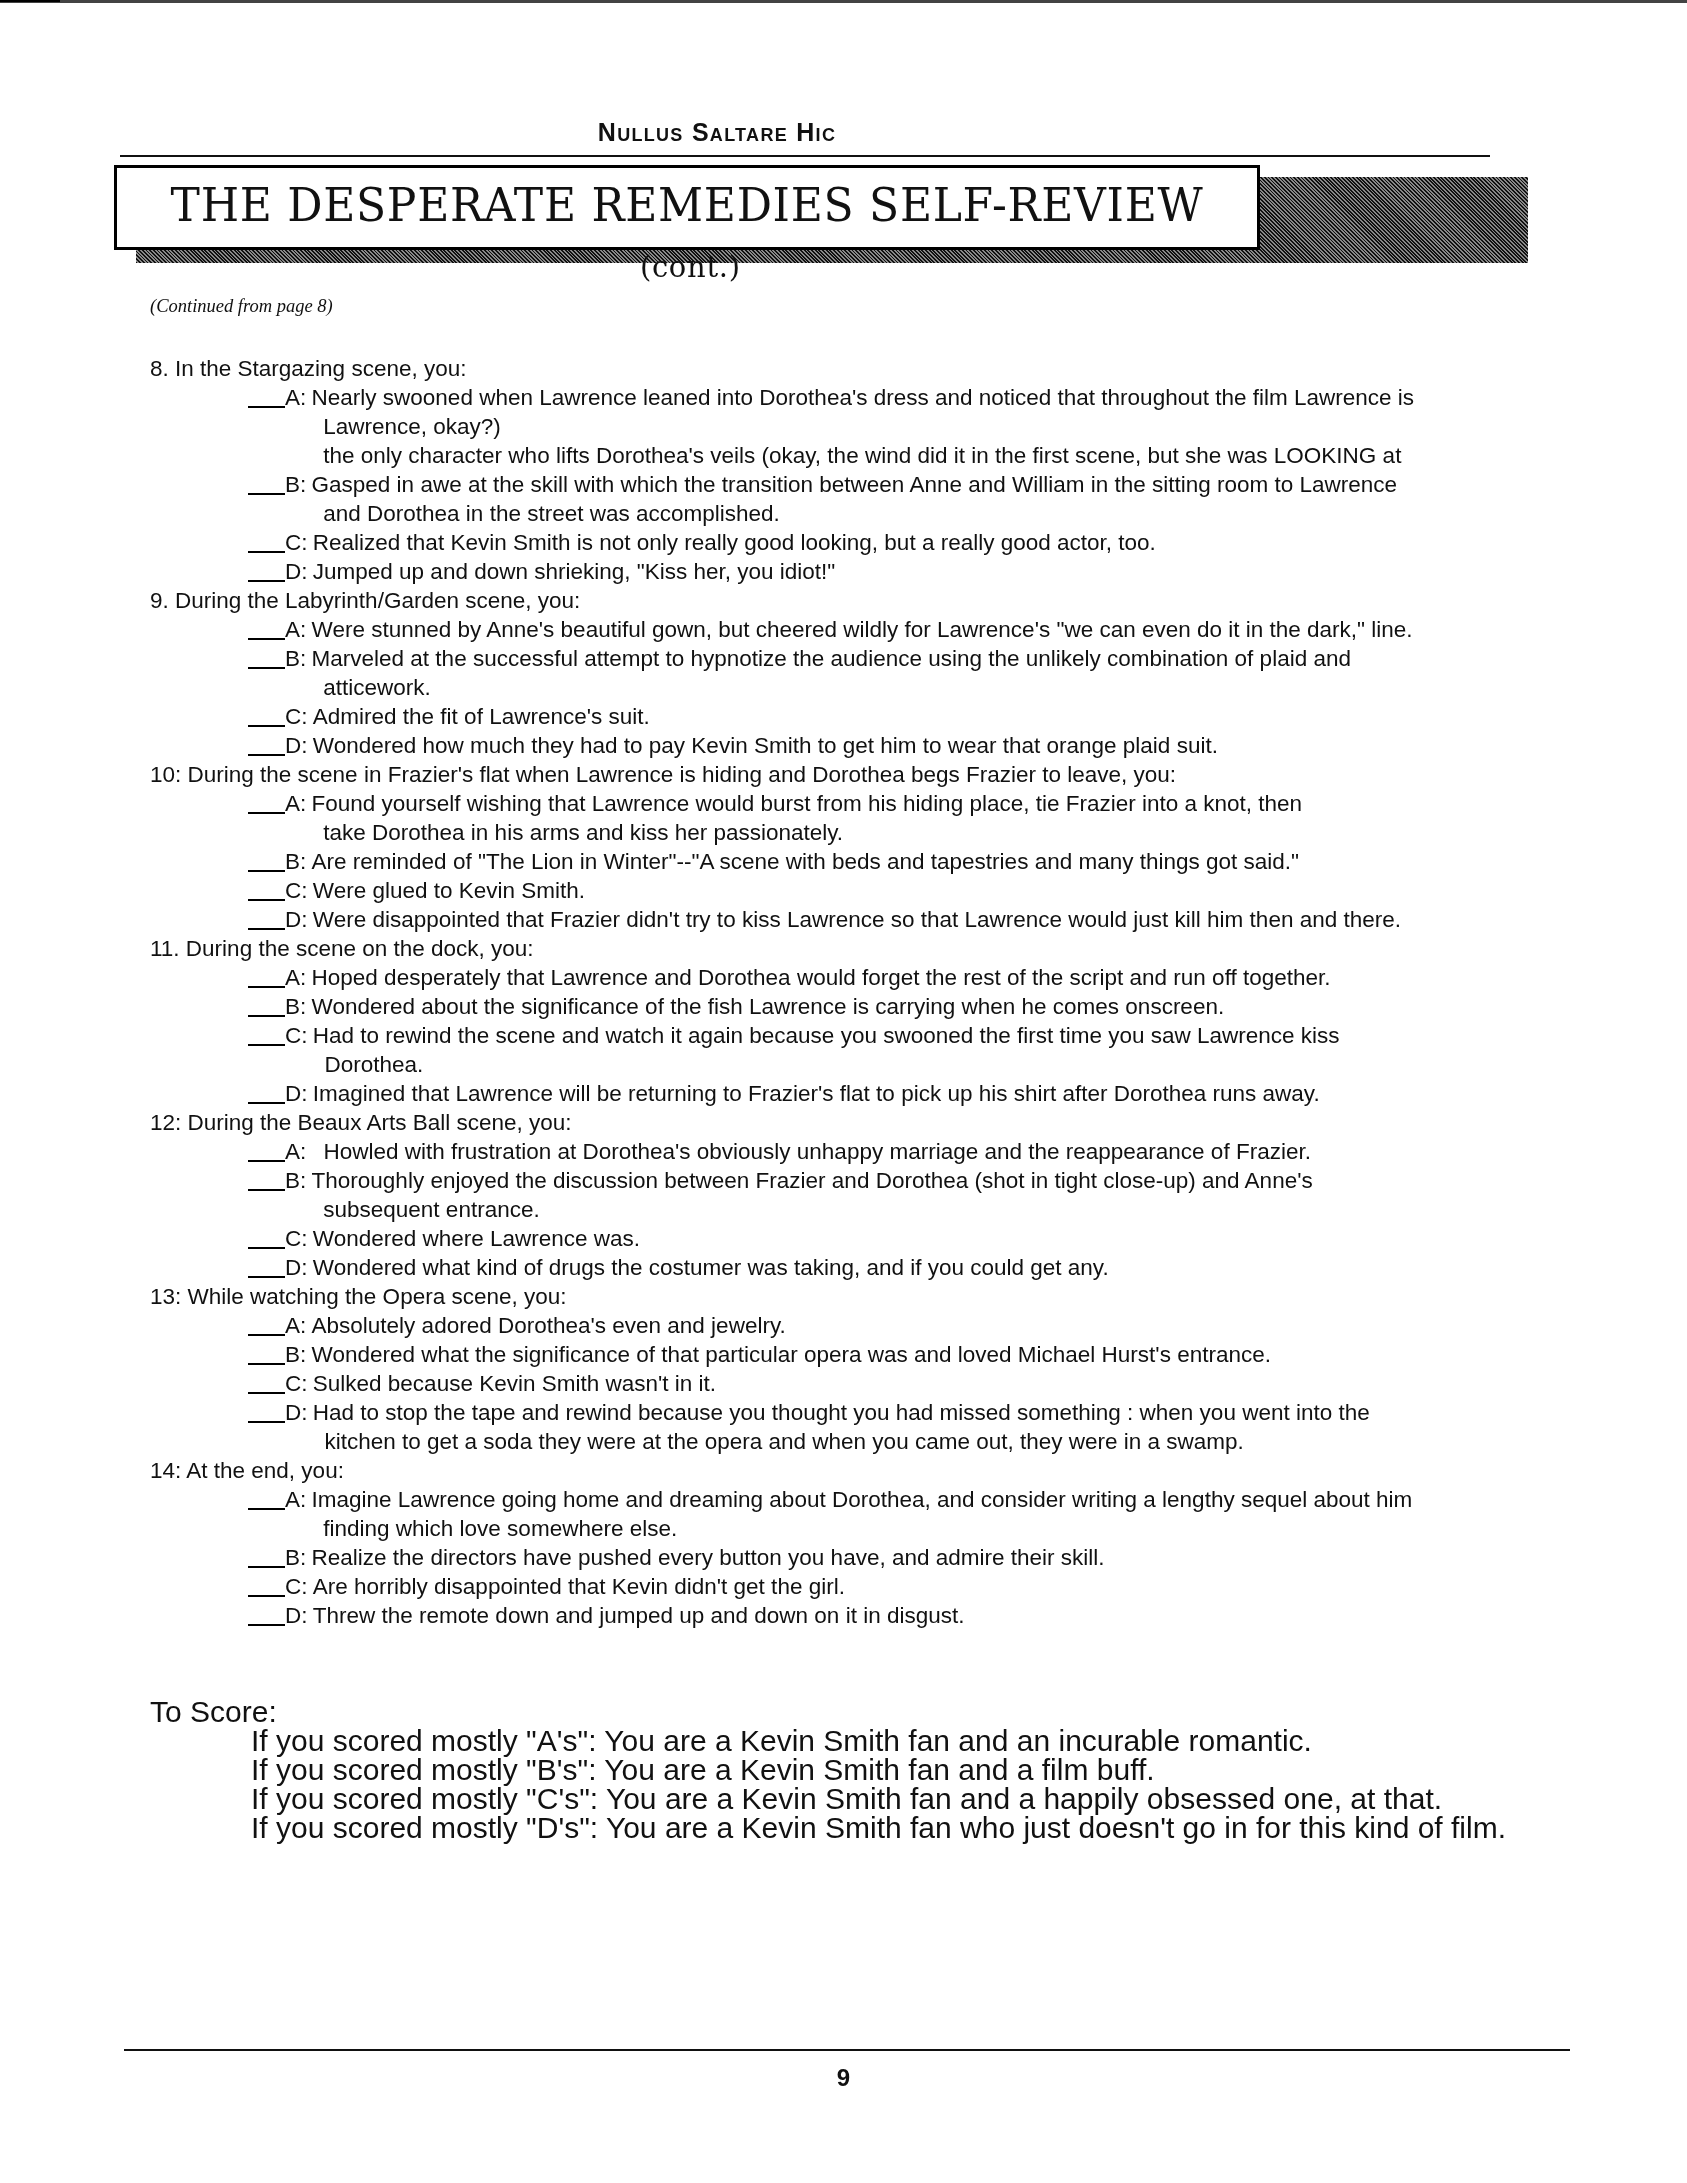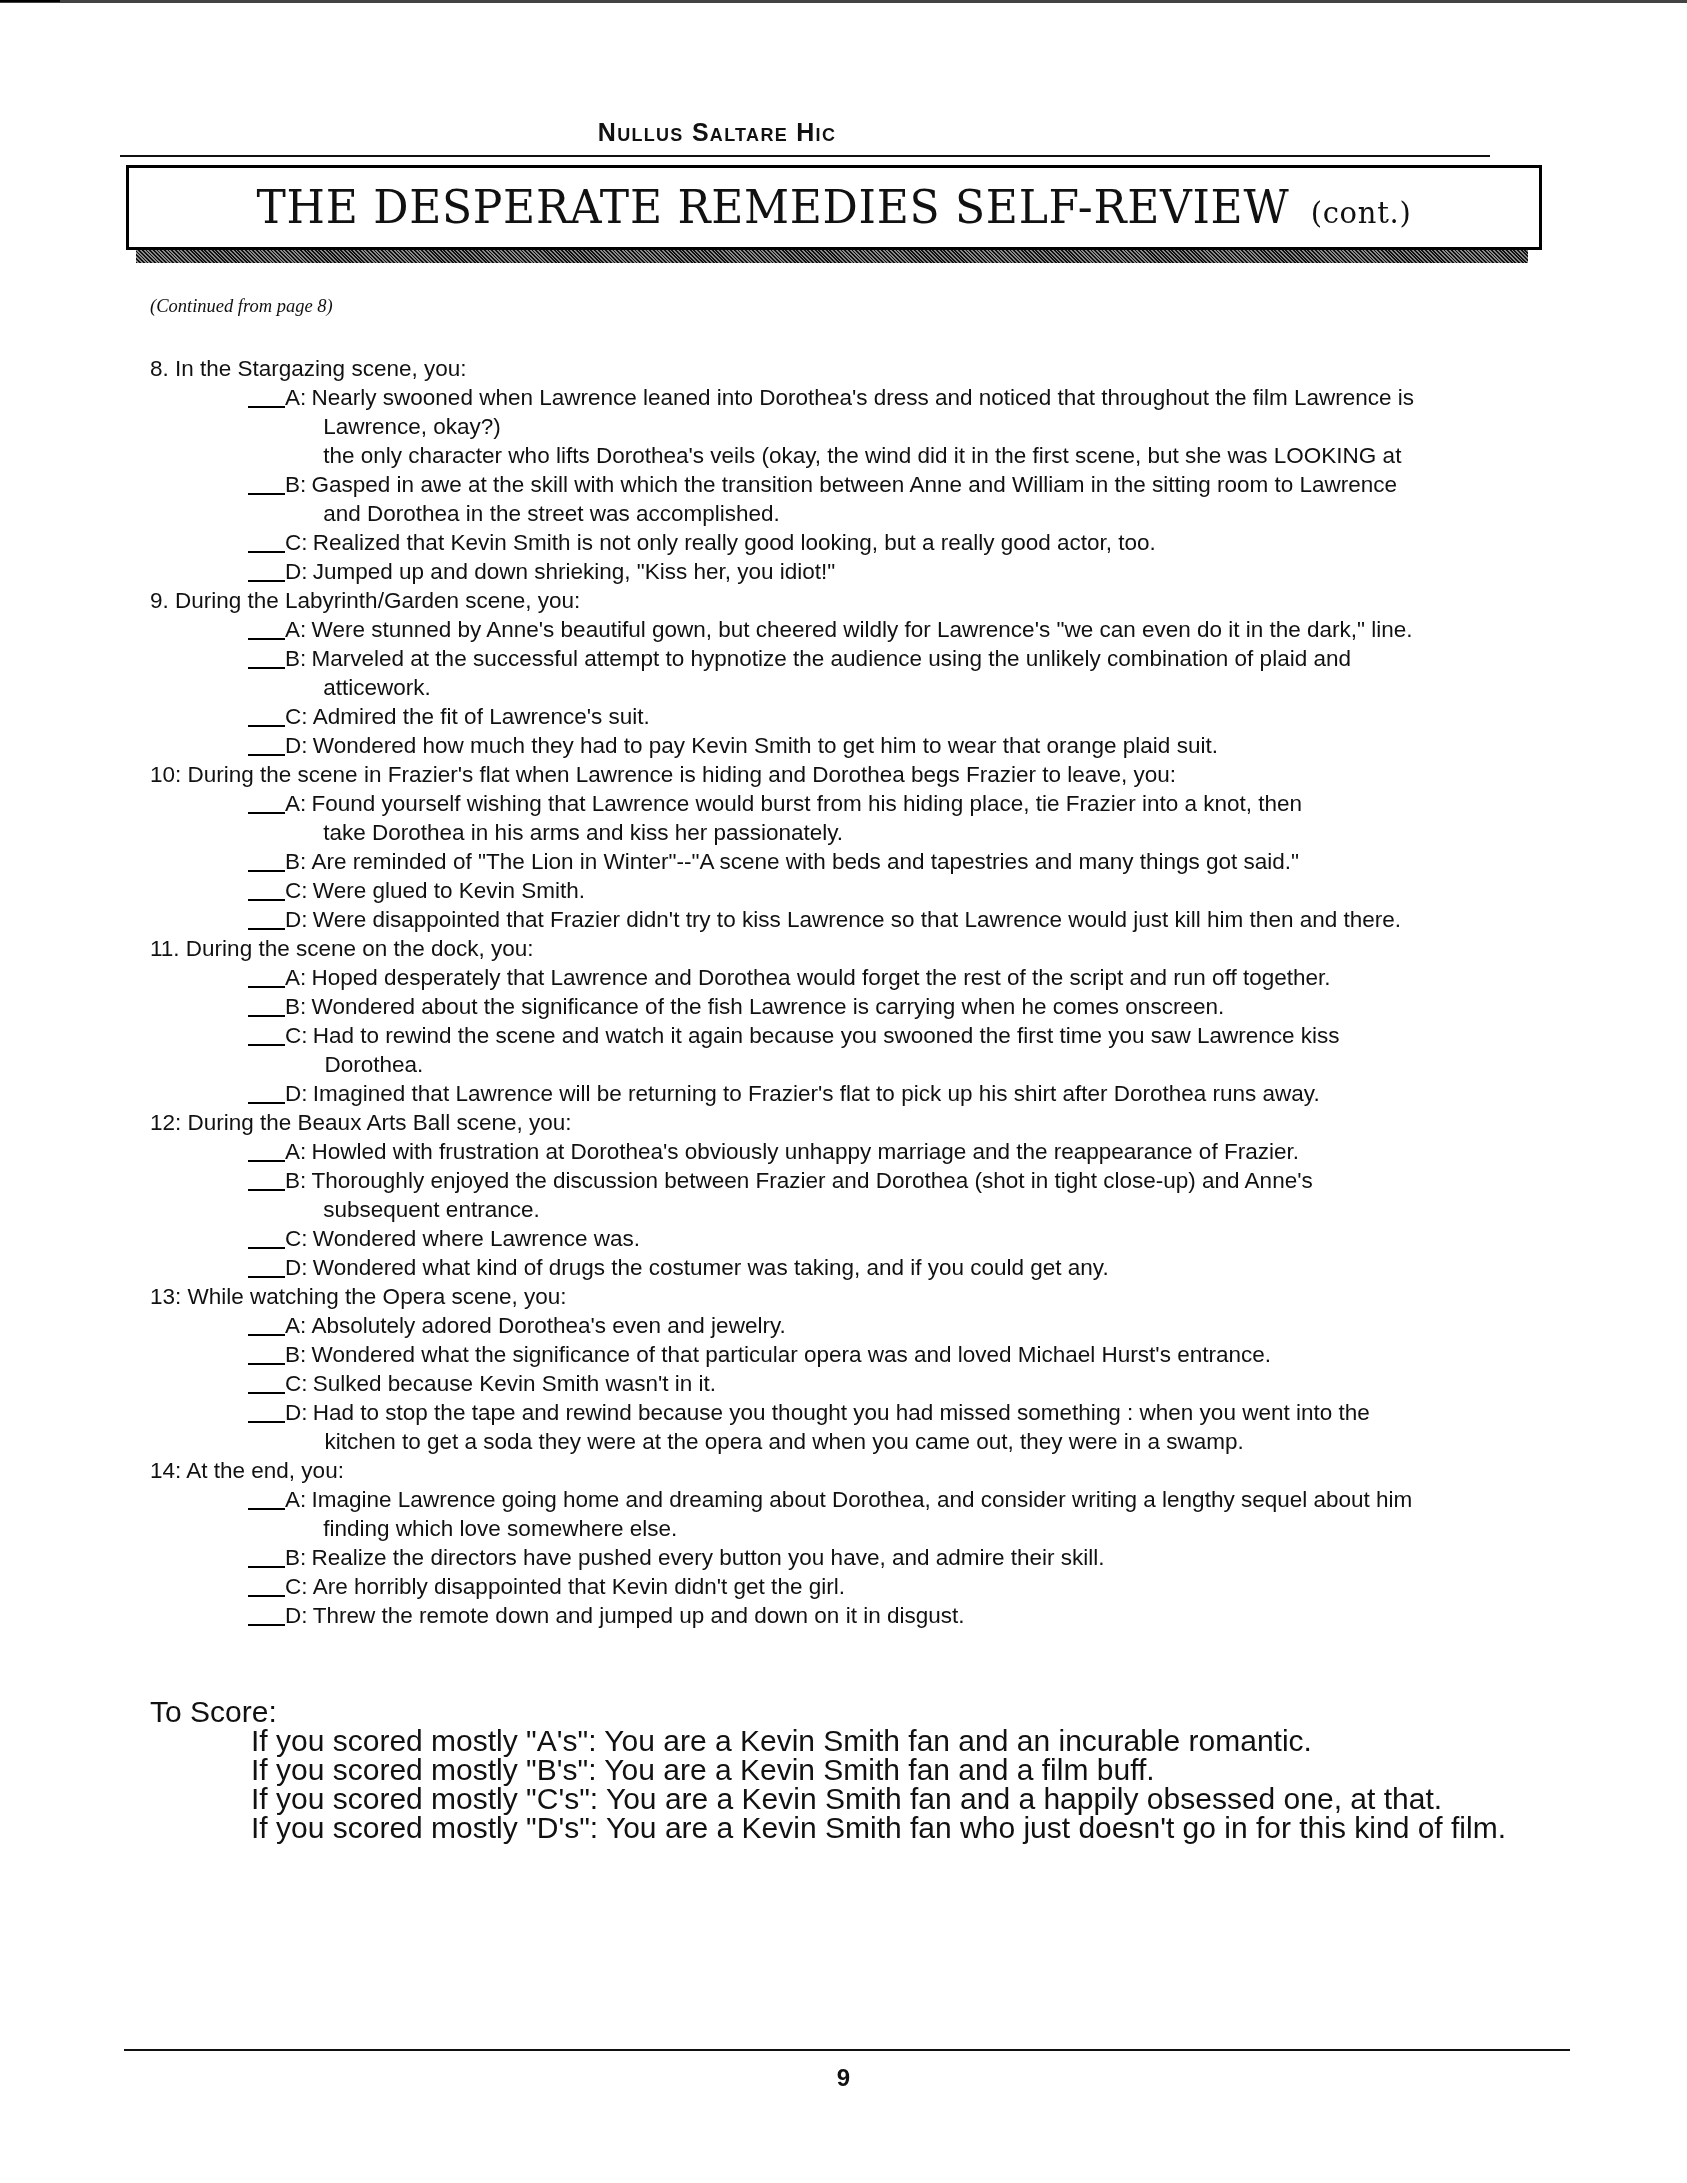--- a/index.html
+++ b/index.html
@@ -15,21 +15,21 @@
       font-weight: bold; font-size: 25px; letter-spacing: 1.3px;
       font-variant: small-caps;
     }
     .running-rule { position: absolute; left: 120px; top: 155px; width: 1370px; height: 2px; background: #111; }
 
     .title-box-shadow {
       position: absolute; left: 136px; top: 177px; width: 1392px; height: 86px;
       background: repeating-linear-gradient(45deg, #111 0 1.3px, #888 1.3px 2.6px);
     }
     .title-box {
-      position: absolute; left: 126px; top: 165px; width: 1416px; height: 85px;
+      position: absolute; left: 114px; top: 165px; width: 1146px; height: 85px;
       background: #fff; border: 3.3px solid #000; box-sizing: border-box;
     }
     .title-text {
       position: absolute; left: 0; right: 0; top: 12px;
       text-align: center;
       font-family: "DejaVu Serif", serif;
       font-size: 44px; letter-spacing: 0.7px; line-height: 53px;
       transform: scaleY(1.05);
     }
     .title-main { font-weight: normal; }
@@ -214,21 +214,21 @@
           <span class="ans-first" style="padding-left: 5.3px;">Imagined that Lawrence will be returning to Frazier's flat to pick up his shirt after Dorothea runs away.</span>
         </span>
       </div>
     </div>
     <div class="question">
       <span class="q-text">12: During the Beaux Arts Ball scene, you:</span>
       <div class="answer">
         <span class="blank"></span>
         <span class="ans-letter">A:</span>
         <span class="ans-body">
-          <span class="ans-first" style="padding-left: 5.3px;">Howled with frustration at Dorothea's obviously unhappy marriage and the reappearance of Frazier.</span>
+          <span class="ans-first" style="padding-left: 5.3px; margin-left: 12px;">Howled with frustration at Dorothea's obviously unhappy marriage and the reappearance of Frazier.</span>
         </span>
       </div>
       <div class="answer">
         <span class="blank"></span>
         <span class="ans-letter">B:</span>
         <span class="ans-body">
           <span class="ans-first" style="padding-left: 5.3px;">Thoroughly enjoyed the discussion between Frazier and Dorothea (shot in tight close-up) and Anne's</span>
           <span class="ans-cont" style="padding-left: 17px;">subsequent entrance.</span>
         </span>
       </div>

